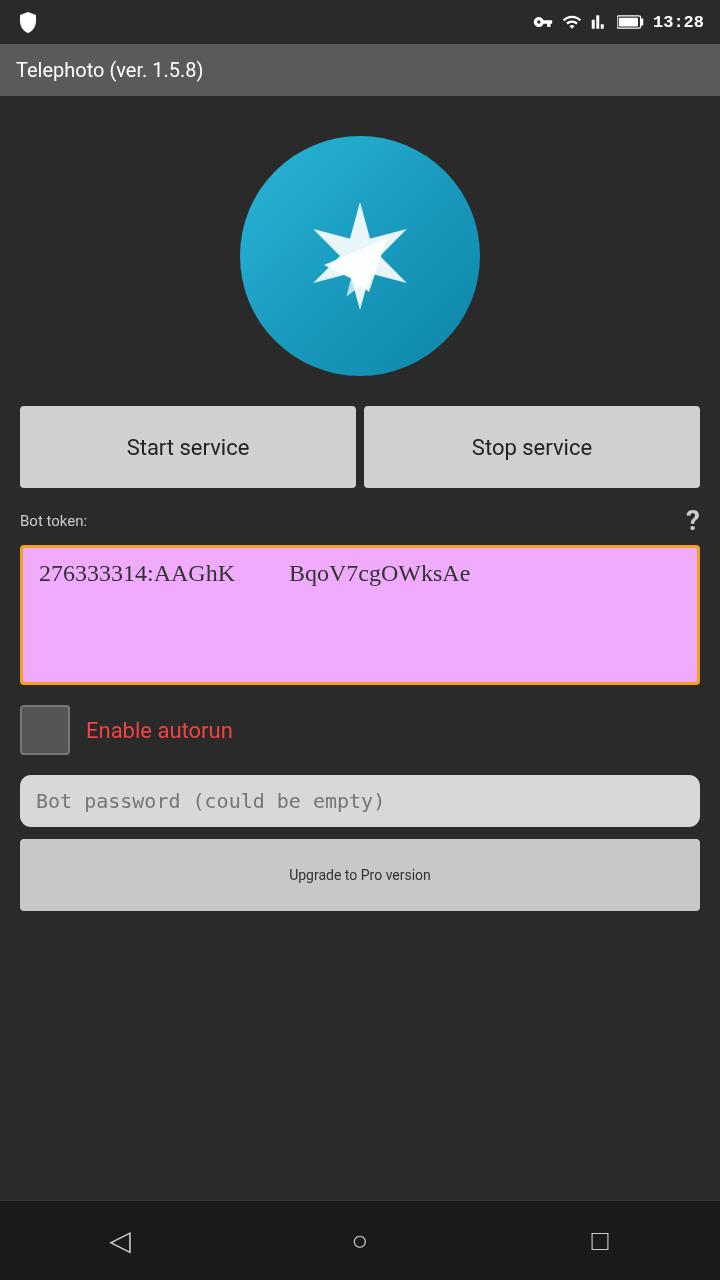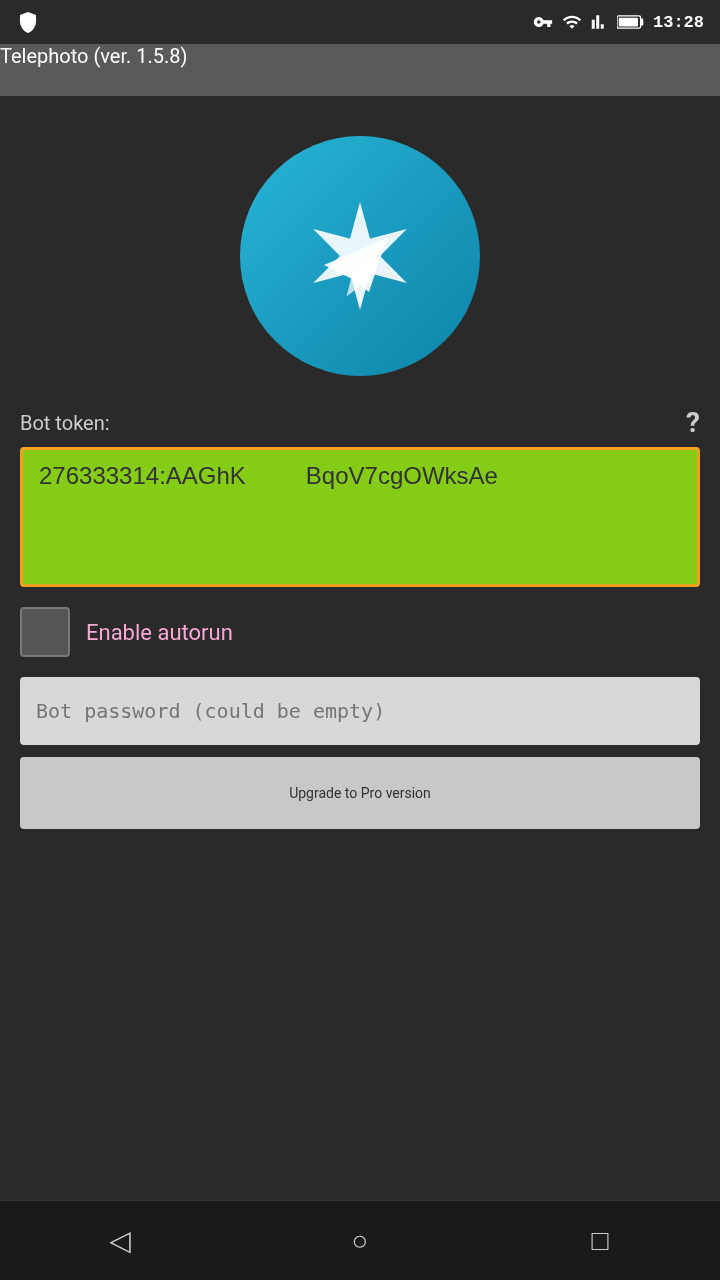--- a/index.html
+++ b/index.html
@@ -46,22 +46,22 @@
     .shield-icon-svg {
       width: 24px;
       height: 24px;
     }
 
     
     .title-bar {
       background: #5a5a5a;
       height: 52px;
       display: flex;
-      align-items: flex-start;
-      padding: 0 0;
+      align-items: center;
+      padding: 0 16px;
       flex-shrink: 0;
     }
     .title-bar-text {
       color: white;
       font-size: 20px;
       font-weight: normal;
     }
 
     
     .main-content {
@@ -111,39 +111,39 @@
     
     .section-row {
       width: 680px;
       display: flex;
       align-items: center;
       justify-content: space-between;
       margin-bottom: 8px;
     }
     .bot-token-label {
       color: #cccccc;
-      font-size: 20px;
+      font-size: 15px;
     }
     .help-icon {
       color: #cccccc;
       font-size: 28px;
       font-weight: bold;
       cursor: pointer;
     }
 
     
     .token-input {
       width: 680px;
       min-height: 140px;
-      background: #84cc16;
+      background: #f0abfc;
       border: 3px solid #f5a020;
       border-radius: 4px;
       padding: 12px 16px;
       font-size: 24px;
-      font-family: Liberation Sans, sans-serif;
+      font-family: Liberation Serif, serif;
       color: #333;
       word-break: break-all;
       margin-bottom: 20px;
       outline: none;
       resize: none;
     }
 
     
     .autorun-row {
       width: 680px;
@@ -157,31 +157,31 @@
       height: 50px;
       background: #555;
       border: 2px solid #777;
       border-radius: 4px;
       flex-shrink: 0;
       cursor: pointer;
       appearance: none;
       -webkit-appearance: none;
     }
     .autorun-label {
-      color: #f9a8d4;
+      color: #ef4444;
       font-size: 22px;
     }
 
     
     .password-input {
       width: 680px;
-      height: 68px;
+      height: 52px;
       background: #d8d8d8;
       border: none;
-      border-radius: 4px;
+      border-radius: 11px;
       padding: 0 16px;
       font-size: 20px;
       font-family: monospace;
       color: #888;
       margin-bottom: 12px;
       outline: none;
     }
 
     
     .upgrade-button {
@@ -271,20 +271,24 @@
 
         <g transform="translate(55, 70)" fill="white">
           <path d="M5 40 L75 10 L55 70 L35 55 Z" opacity="0.9"></path>
           <path d="M35 55 L30 75 L50 60 Z" opacity="0.7"></path>
           <path d="M75 10 L35 55 L55 60 Z" opacity="0.6"></path>
         </g>
       </svg>
     </div>
   </div>
 
+  <div class="buttons-row">
+    <button class="service-button">Start service</button>
+    <button class="service-button">Stop service</button>
+  </div>
 
   <div class="section-row">
     <span class="bot-token-label">Bot token:</span>
     <span class="help-icon">?</span>
   </div>
 
   <textarea class="token-input" style="">276333314:AAGhK         BqoV7cgOWksAe</textarea>
 
   <div class="autorun-row">
     <input type="checkbox" class="autorun-checkbox" style="">

